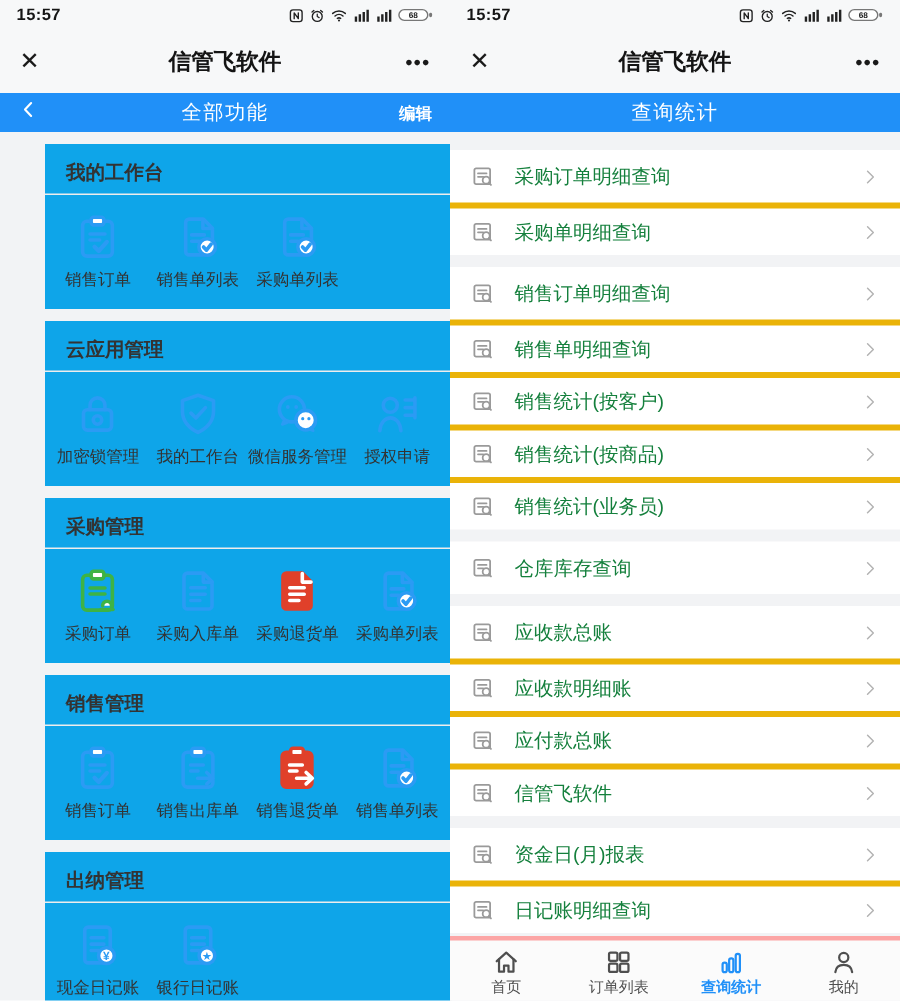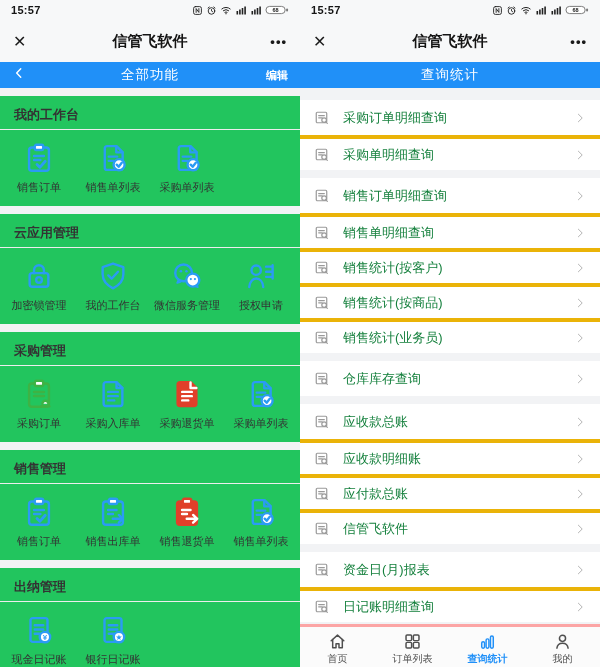--- a/index.html
+++ b/index.html
@@ -20,21 +20,21 @@
   .nav-more{width:40px;text-align:right;font-size:13px;font-weight:bold;color:#1a1a1a;letter-spacing:1px;}
   
   .sub-header{height:26px;background:var(--accent,#2090f8);display:flex;align-items:center;
               padding:0 12px;color:#fff;}
   .sub-side{width:36px;display:flex;align-items:flex-end;}
   .sub-side.rgt{justify-content:flex-end;}
   .sub-title{flex:1;text-align:center;font-size:13.5px;font-weight:500;letter-spacing:1px;}
   .sub-edit{font-size:11px;font-weight:600;}
   
   .content-left{height:579px;overflow:hidden;background:#f2f3f5;padding-top:8px;}
-  .section{background:#22c55e;margin-bottom:8px;}
+  .section{background:#0ea5e9;margin-bottom:8px;margin-left:30px;}
   .sec-title{padding:10px 14px 5px;font-size:13px;font-weight:bold;color:#333;line-height:18px;}
   .sec-divider{height:1px;background:#ededed;}
   .grid{display:flex;flex-wrap:wrap;padding:10px 2px 11px;}
   .grid-item{width:25%;display:flex;flex-direction:column;align-items:center;}
   .gi-icon{height:36px;display:flex;align-items:center;justify-content:center;}
   .gi-label{font-size:11px;color:#333;margin-top:4px;line-height:15px;white-space:nowrap;}
   
   .content-right{height:579px;overflow:hidden;background:#f2f3f5;padding-top:12px;}
   .group{background:#fff;margin-bottom:8px;}
   .row{height:35px;display:flex;align-items:center;padding:0 13px;box-sizing:border-box;}

